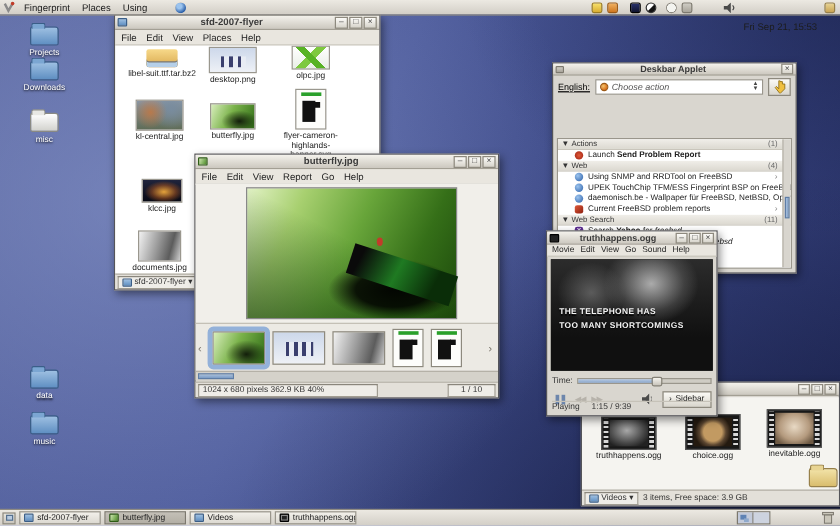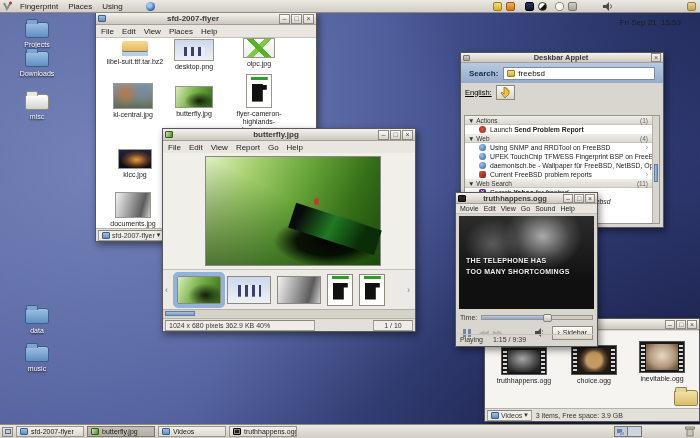--- a/index.html
+++ b/index.html
@@ -348,29 +348,27 @@
     </span>
   </div>
 </div>
 
 <div class="window" style="left:460px; top:12px; width:204px; height:176px; z-index:5;margin-top:40px;">
   <div class="titlebar" style="height:10px;">
     <span class="wicon" style="width:7px;height:6px;background:linear-gradient(#cfccc4,#a8a49a);border-color:#7c786e;"></span>
     <span class="title" style="font-size:7.5px;">Deskbar Applet</span>
     <span class="wbtn" style="width:10px;height:9px;">×</span>
   </div>
-  <div class="db-search">
-    <span class="slabel">Search:</span>
-    <span class="entry">
-      <span style="width:8px;height:7px;border-radius:1px;background:linear-gradient(#f7d98a,#d9a94e);border:1px solid #9c7d22;"></span>
-      <span>freebsd</span>
-    </span>
-  </div>
   <div class="db-history">
     <span style="text-decoration:underline; text-decoration-thickness:.5px;">English:</span>
+    <span class="combo">
+      <span style="width:7px;height:7px;border-radius:50%;background:radial-gradient(circle at 35% 35%,#f6c46a,#d9721e 70%);border:1px solid #9c5a16;"></span>
+      <span class="citalic">Choose action</span>
+      <span class="spin">▲<br>▼</span>
+    </span>
     <span class="toolbtn">
       <svg width="10" height="11">
         <path d="M4 0 L4 7 L2 5 L1 6 L5 11 L9 7 L9 3 L7 3 L7 1 L5 1 L5 0 Z" fill="#f0c040" stroke="#8a6a10" stroke-width="0.7"></path>
       </svg>
     </span>
   </div>
   <div class="db-list">
     <div class="db-sec">
       <span>▼&nbsp;</span>
       <span>Actions</span>

